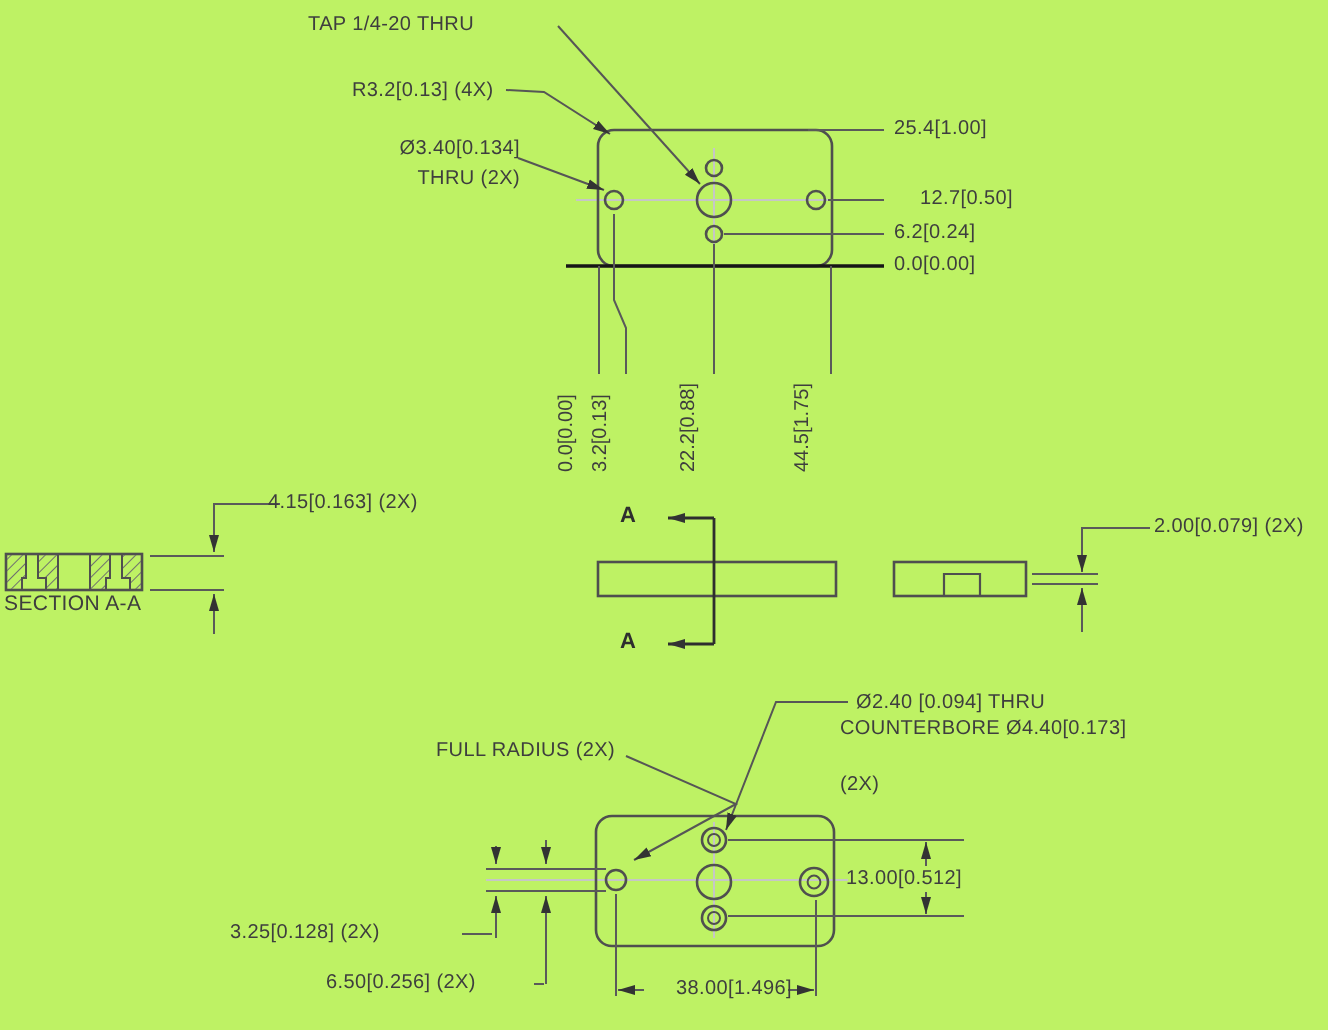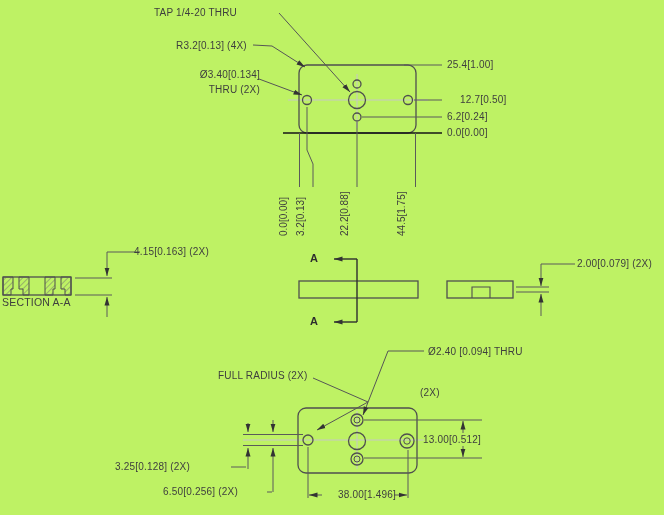--- a/index.html
+++ b/index.html
@@ -165,20 +165,21 @@
 <div class="lbl" style="left:2px;top:296px;font-size:10.5px;">SECTION A-A</div>
 <div class="lbl" style="left:134px;top:246px;">4.15[0.163] (2X)</div>
 
 <div class="amark" style="left:310px;top:252px;">A</div>
 <div class="amark" style="left:310px;top:315px;">A</div>
 
 <div class="lbl" style="left:577px;top:258px;">2.00[0.079] (2X)</div>
 
 <div class="lbl" style="left:218px;top:370px;">FULL RADIUS (2X)</div>
 <div class="note" style="left:428px;top:345px;">Ø2.40 [0.094] THRU</div>
+<div class="note" style="left:420px;top:358px;">COUNTERBORE Ø4.40[0.173]</div>
 <div class="note" style="left:420px;top:386px;">(2X)</div>
 
 <div class="lbl" style="left:423px;top:434px;">13.00[0.512]</div>
 <div class="lbl" style="left:115px;top:461px;">3.25[0.128] (2X)</div>
 <div class="lbl" style="left:163px;top:486px;">6.50[0.256] (2X)</div>
 <div class="lbl lbl-c" style="left:320px;top:489px;width:76px;">38.00[1.496]</div>
 
 </div>
 
 </body></html>

